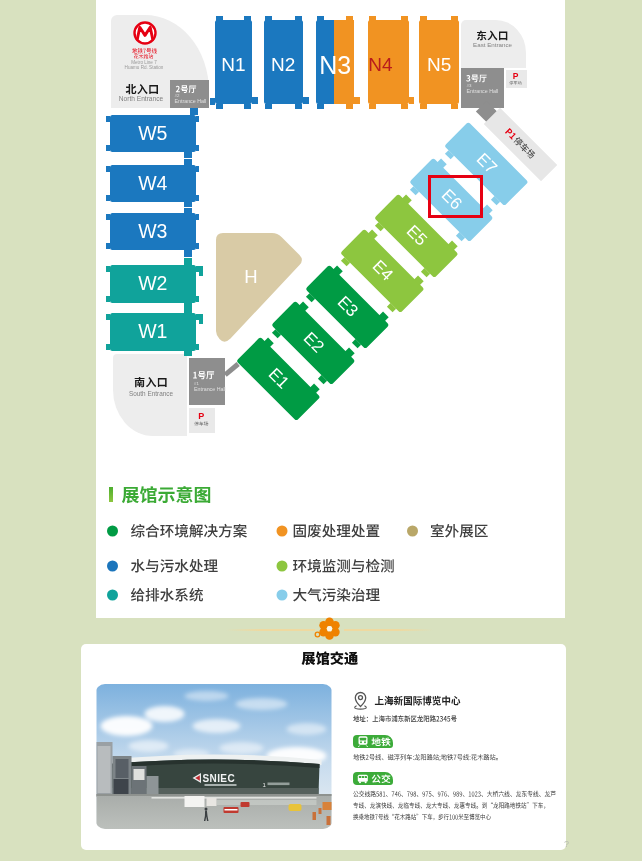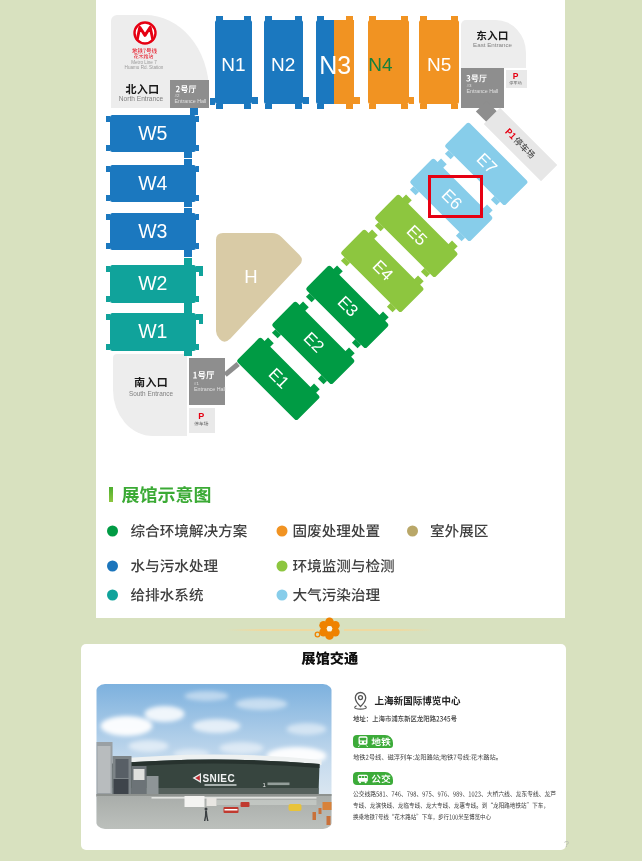--- a/index.html
+++ b/index.html
@@ -45,21 +45,21 @@
 <div style="position:absolute;left:451px;top:104px;width:7px;height:4.5px;background:#f19322;"></div>
 <div style="position:absolute;left:209.5px;top:97.5px;width:5.3px;height:7px;background:#1b78bf;"></div>
 <div style="position:absolute;left:189.5px;top:108.2px;width:8.5px;height:7px;background:#1b78bf;"></div>
 <div style="position:absolute;left:252.1px;top:97px;width:5.5px;height:7px;background:#1b78bf;"></div>
 <div style="position:absolute;left:303px;top:97px;width:5.5px;height:7px;background:#1b78bf;"></div>
 <div style="position:absolute;left:354.3px;top:97px;width:5.5px;height:7px;background:#f19322;"></div>
 <div style="position:absolute;left:408.6px;top:97px;width:5.5px;height:7px;background:#f19322;"></div>
 <div style="position:absolute;left:214.8px;top:51px;width:37.29999999999998px;height:28px;display:flex;align-items:center;justify-content:center;font-size:19px;font-weight:400;color:#fff;">N1</div>
 <div style="position:absolute;left:263.5px;top:51px;width:39.5px;height:28px;display:flex;align-items:center;justify-content:center;font-size:19px;font-weight:400;color:#fff;">N2</div>
 <div style="position:absolute;left:316px;top:51px;width:38.30000000000001px;height:28px;display:flex;align-items:center;justify-content:center;font-size:25px;font-weight:400;color:#fff;">N3</div>
-<div style="position:absolute;left:367.5px;top:51px;width:26px;height:28px;display:flex;align-items:center;justify-content:center;font-size:19px;font-weight:400;color:#15803d;">N4</div>
+<div style="position:absolute;left:367.5px;top:51px;width:26px;height:28px;display:flex;align-items:center;justify-content:center;font-size:19px;font-weight:400;color:#b91c1c;">N4</div>
 <div style="position:absolute;left:419.2px;top:51px;width:39.80000000000001px;height:28px;display:flex;align-items:center;justify-content:center;font-size:19px;font-weight:400;color:#fff;">N5</div>
 <div style="position:absolute;left:109.5px;top:115px;width:86.5px;height:37.19999999999999px;background:#1b78bf;border-radius:2.5px;"></div>
 <div style="position:absolute;left:109.5px;top:115px;width:86.5px;height:37.19999999999999px;display:flex;align-items:center;justify-content:center;font-size:19.5px;font-weight:400;color:#fff;">W5</div>
 <div style="position:absolute;left:106.3px;top:116px;width:3.4px;height:6px;background:#1b78bf;"></div>
 <div style="position:absolute;left:196px;top:116px;width:3.4px;height:6px;background:#1b78bf;"></div>
 <div style="position:absolute;left:106.3px;top:145.2px;width:3.4px;height:6px;background:#1b78bf;"></div>
 <div style="position:absolute;left:196px;top:145.2px;width:3.4px;height:6px;background:#1b78bf;"></div>
 <div style="position:absolute;left:109.5px;top:165px;width:86.5px;height:37.19999999999999px;background:#1b78bf;border-radius:2.5px;"></div>
 <div style="position:absolute;left:109.5px;top:165px;width:86.5px;height:37.19999999999999px;display:flex;align-items:center;justify-content:center;font-size:19.5px;font-weight:400;color:#fff;">W4</div>
 <div style="position:absolute;left:106.3px;top:166px;width:3.4px;height:6px;background:#1b78bf;"></div>

